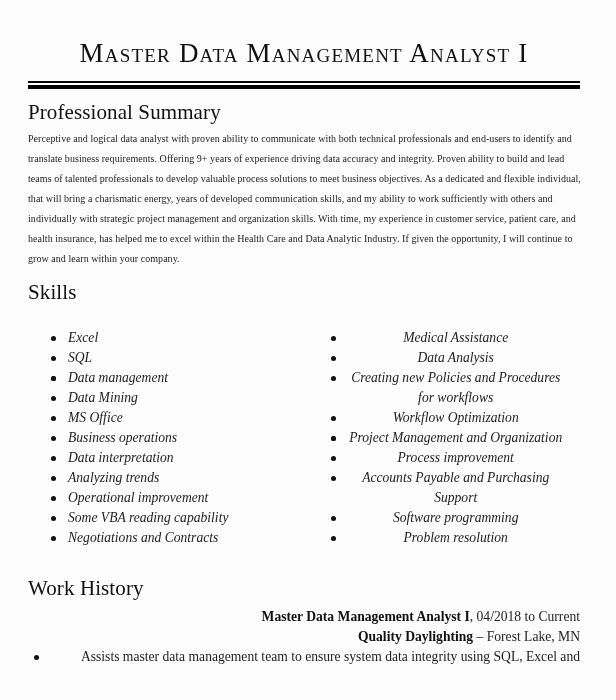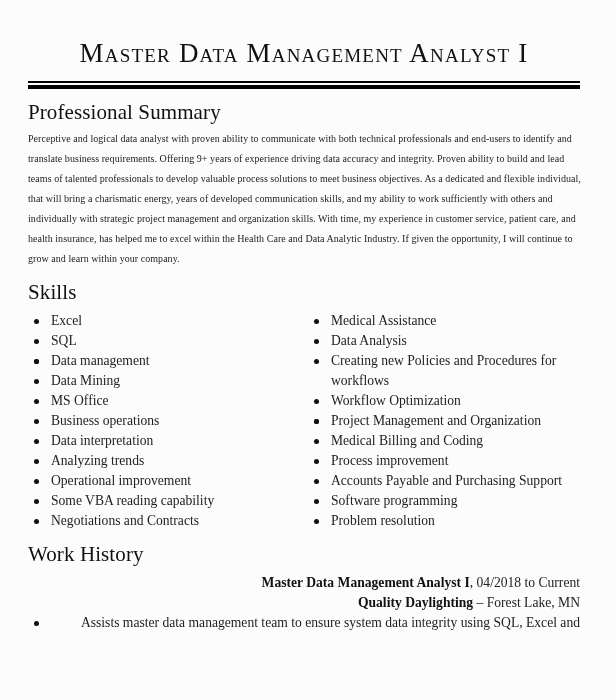--- a/index.html
+++ b/index.html
@@ -62,25 +62,26 @@
     width: 556px;
     letter-spacing: 0.05px;
   }
   .skills-heading { margin-top: 12px; height: 22px; line-height: 22px; }
   .skills {
     display: flex;
     margin-top: 8px;
   }
   .skills ul {
     list-style: none;
-    margin: 0;
+    margin: 17px;
     padding: 0;
+    font-style: italic;
   }
   .skills ul.col-left { width: 280px; }
-  .skills ul.col-right { width: 270px; }
+  .skills ul.col-right { width: 270px; text-align: center; }
   .skills li {
     position: relative;
     padding-left: 23px;
     font-family: "Liberation Serif", serif;
     font-size: 13.6px;
     line-height: 20px;
     color: #222;
   }
   .skills li .bullet {
     position: absolute;
@@ -150,21 +151,20 @@
         <li><span class="bullet"></span><span>Some VBA reading capability</span></li>
         <li><span class="bullet"></span><span>Negotiations and Contracts</span></li>
       </ul>
       <ul class="col-right">
         <li><span class="bullet"></span><span>Medical Assistance</span></li>
         <li><span class="bullet"></span><span>Data Analysis</span></li>
         <li><span class="bullet"></span><span>Creating new Policies and Procedures for workflows</span></li>
         <li><span class="bullet"></span><span>Workflow Optimization</span></li>
         <li><span class="bullet"></span></li>
         <li><span class="bullet"></span><span>Project Management and Organization</span></li>
-        <li><span class="bullet"></span><span>Medical Billing and Coding</span></li>
         <li><span class="bullet"></span><span>Process improvement</span></li>
         <li><span class="bullet"></span><span>Accounts Payable and Purchasing Support</span></li>
         <li><span class="bullet"></span><span>Software programming</span></li>
         <li><span class="bullet"></span><span>Problem resolution</span></li>
       </ul>
     </div>
   </section>
 
   <section>
     <h2 class="section-heading work-heading">Work History</h2>

